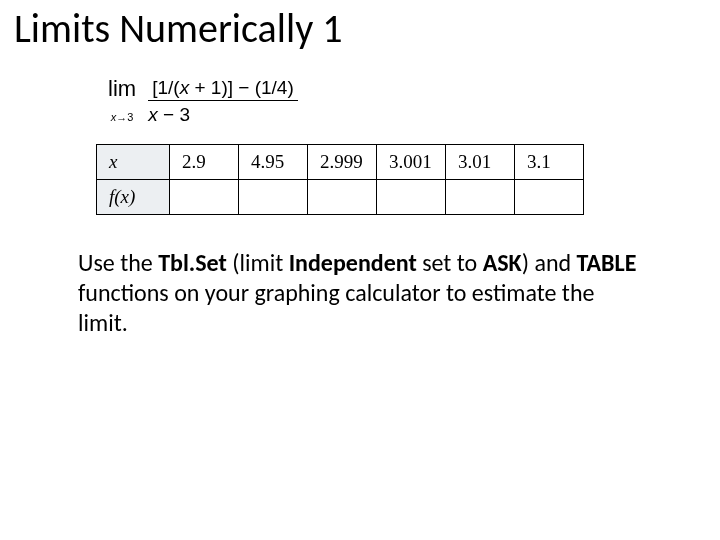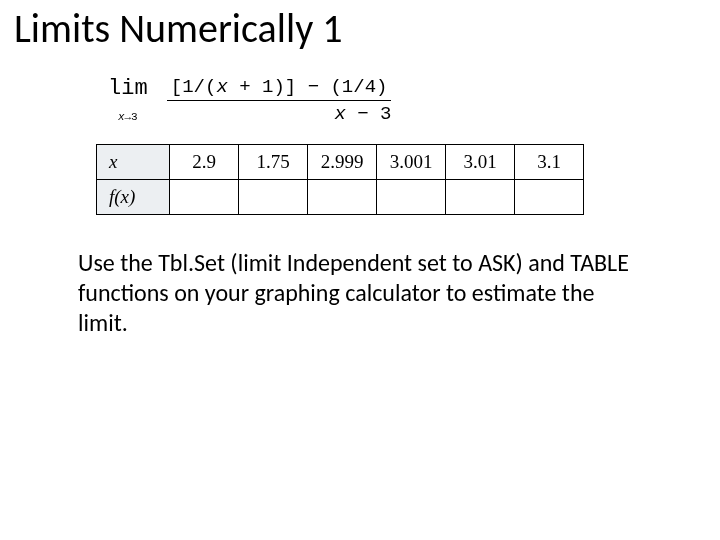--- a/index.html
+++ b/index.html
@@ -22,21 +22,21 @@
     top: 4px;
     left: 14px;
     font-size: 40px;
     font-weight: 400;
     letter-spacing: 0px;
   }
   .limit-block {
     position: absolute;
     top: 78px;
     left: 108px;
-    font-family: Liberation Mono, monospace;
+    font-family: Liberation Sans, sans-serif;
     font-size: 22px;
   }
   .limit-block .lim-wrap {
     display: inline-block;
     vertical-align: top;
     text-align: center;
     line-height: 1;
     margin-right: 6px;
   }
   .limit-block .lim {
@@ -44,21 +44,21 @@
     font-size: 22px;
   }
   .limit-block .xto {
     display: block;
     font-size: 11px;
     margin-top: 12px;
   }
   .limit-block .frac {
     display: inline-block;
     vertical-align: top;
-    text-align: right;
+    text-align: left;
     line-height: 1;
   }
   .limit-block .frac .num {
     display: block;
     border-bottom: 1px solid #000;
     padding: 0 4px 3px 4px;
     font-size: 19px;
   }
   .limit-block .frac .den {
     display: block;
@@ -80,31 +80,31 @@
     padding: 6px 12px;
     text-align: left;
     min-width: 44px;
     height: 22px;
   }
   .tbl td.hdr {
     background: #eceff2;
     font-style: italic;
     width: 48px;
   }
-  .tbl td.val { text-align: center; }
+  .tbl td.val { }
 
   .instr {
     position: absolute;
     top: 248px;
     left: 78px;
     width: 560px;
     font-size: 24px;
     line-height: 1.25;
   }
-  .instr .b { font-weight: 400; }
+  .instr .b { font-weight: 700; }
 </style>
 </head>
 <body>
 
 <div class="slide">
 
   <div class="title">Limits Numerically 1</div>
 
   <div class="limit-block">
     <span class="lim-wrap">
@@ -115,21 +115,21 @@
       <span class="num">[1/(<span class="ital">x</span> + 1)] − (1/4)</span>
       <span class="den"><span class="ital">x</span> − 3</span>
     </span>
   </div>
 
   <table class="tbl">
     <tbody>
         <tr>
       <td class="hdr">x</td>
       <td class="val">2.9</td>
-      <td class="val">1.75</td>
+      <td class="val">4.95</td>
       <td class="val">2.999</td>
       <td class="val">3.001</td>
       <td class="val">3.01</td>
       <td class="val">3.1</td>
     </tr>
     <tr>
       <td class="hdr">f(x)</td>
       <td class="val"></td>
       <td class="val"></td>
       <td class="val"></td>

